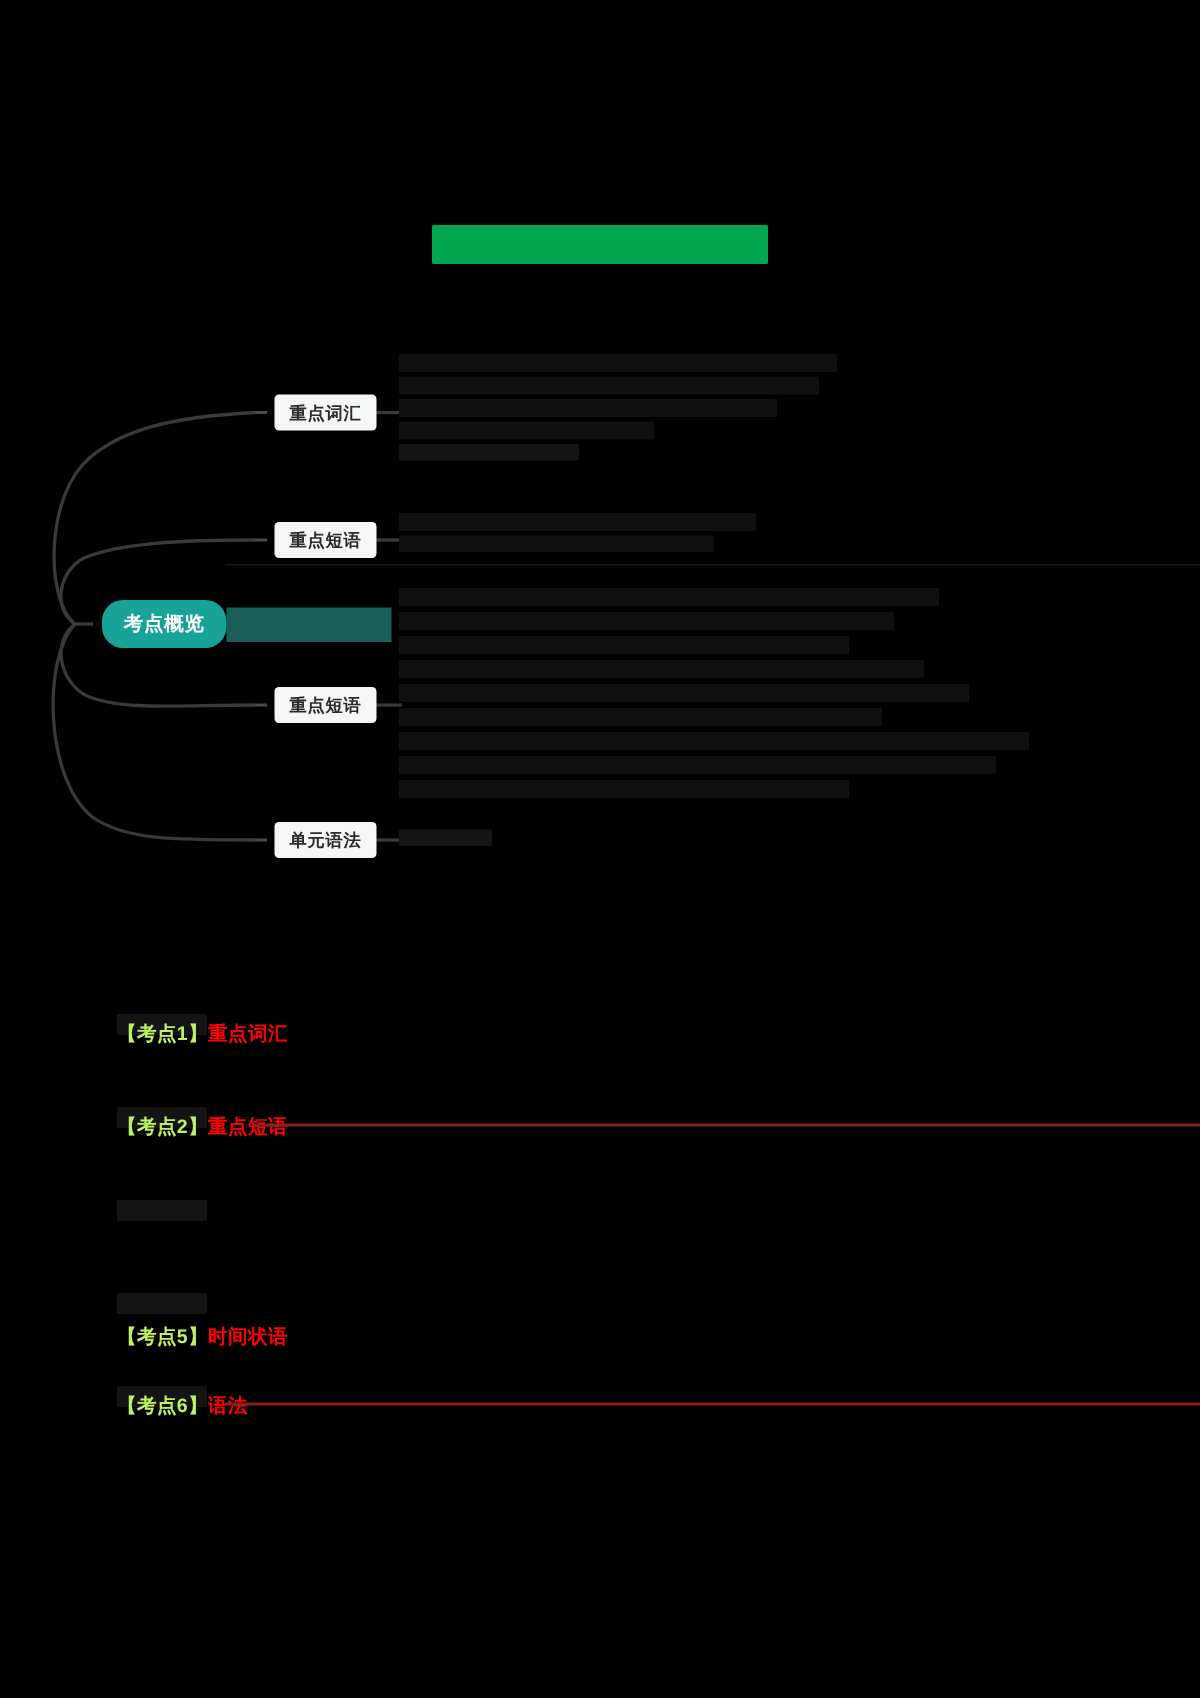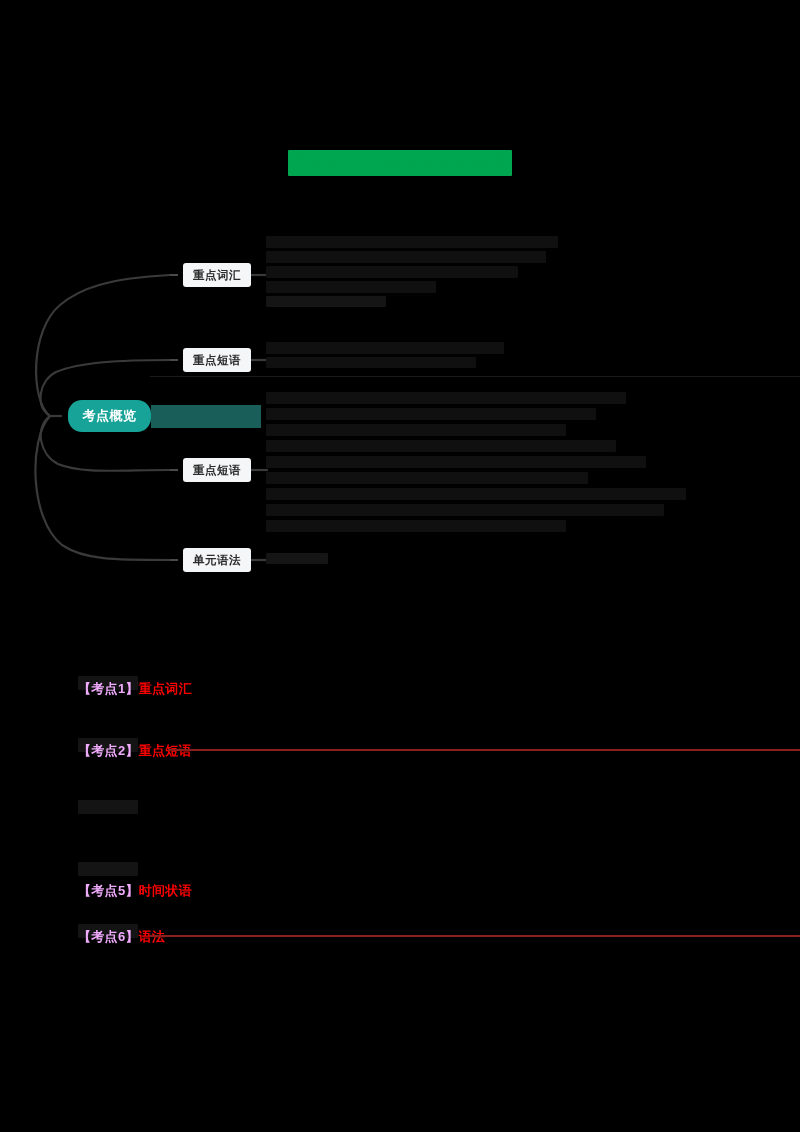--- a/index.html
+++ b/index.html
@@ -86,21 +86,21 @@
   .section{position:relative;height:62px;}
   .sec-head{
     position:absolute;
     left:78px;
     font-size:13px;
     font-weight:bold;
     color:#ff0000;
     white-space:nowrap;
     letter-spacing:0.3px;
   }
-  .sec-bracket{color:#f0abfc;}
+  .sec-bracket{color:#bef264;}
   .sec-text{color:#ff0000;}
   .sec-rule{
     position:absolute;
     height:2px;
     background:#8a1f1f;
   }
   .sec-shadow{
     position:absolute;
     background:#141414;
     height:14px;

